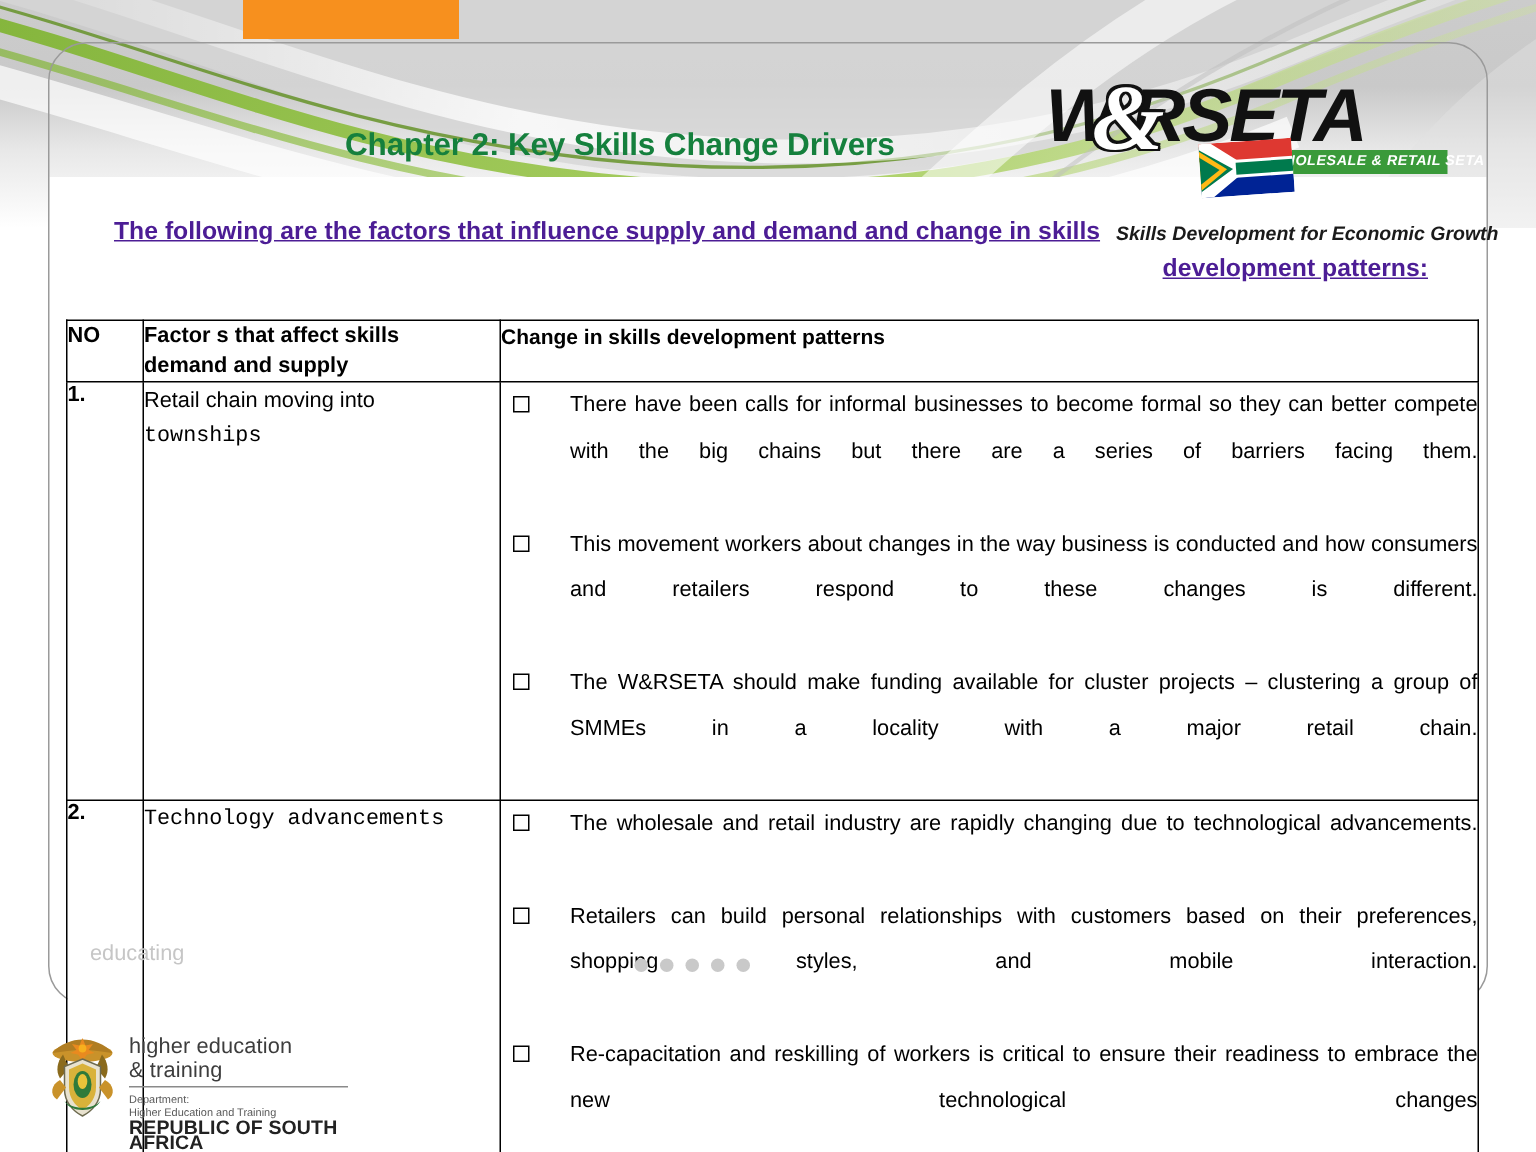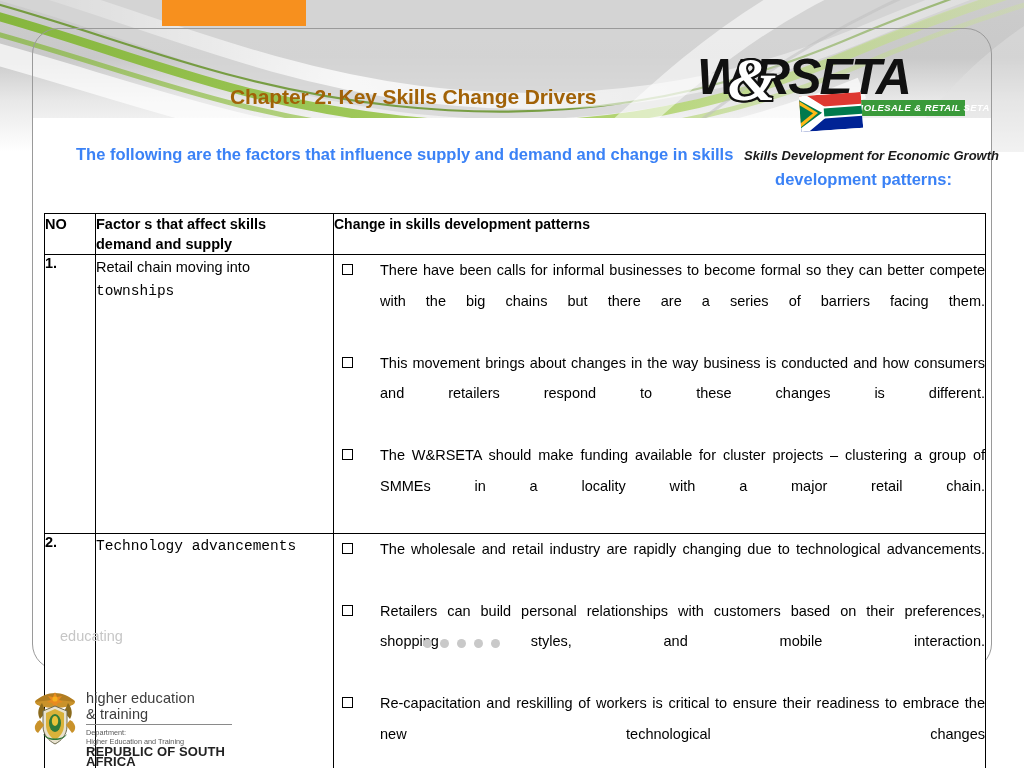--- a/index.html
+++ b/index.html
@@ -121,33 +121,34 @@
     color: #1a1a1a;
     white-space: nowrap;
   }
 
   
   .slide-title {
     position: absolute;
     left: 230px; top: 85px;
     font-size: 21px;
     font-weight: bold;
-    color: #a16207;
+    color: #15803d;
     letter-spacing: -.1px;
     white-space: nowrap;
   }
   .intro {
     position: absolute;
     left: 76px; top: 142px;
     width: 876px;
     font-size: 16.5px;
     font-weight: bold;
-    color: #3b82f6;
+    color: #4c1d95;
     text-align: justify;
     line-height: 25px;
+    text-decoration: underline;
   }
   .intro .last { text-align: right; }
 
   
   table.grid {
     position: absolute;
     left: 44px; top: 196px;
     width: 941px;
     border-collapse: collapse;
     table-layout: fixed;
@@ -360,21 +361,21 @@
           <div class="l2">townships</div>
         </td>
         <td class="c-chg">
           <ul class="bullets">
             <li>
               <span class="box"></span>
               <span class="txt">There have been calls for informal businesses to become formal so they can better compete with the big chains but there are a series of barriers facing them.</span>
             </li>
             <li>
               <span class="box"></span>
-              <span class="txt">This movement brings about changes in the way business is conducted and how consumers and retailers respond to these changes is different.</span>
+              <span class="txt">This movement workers about changes in the way business is conducted and how consumers and retailers respond to these changes is different.</span>
             </li>
             <li>
               <span class="box"></span>
               <span class="txt">The W&amp;RSETA should make funding available for cluster projects – clustering a group of SMMEs in a locality with a major retail chain.</span>
             </li>
           </ul>
         </td>
       </tr>
       <tr>
         <td class="c-no">2.</td>

